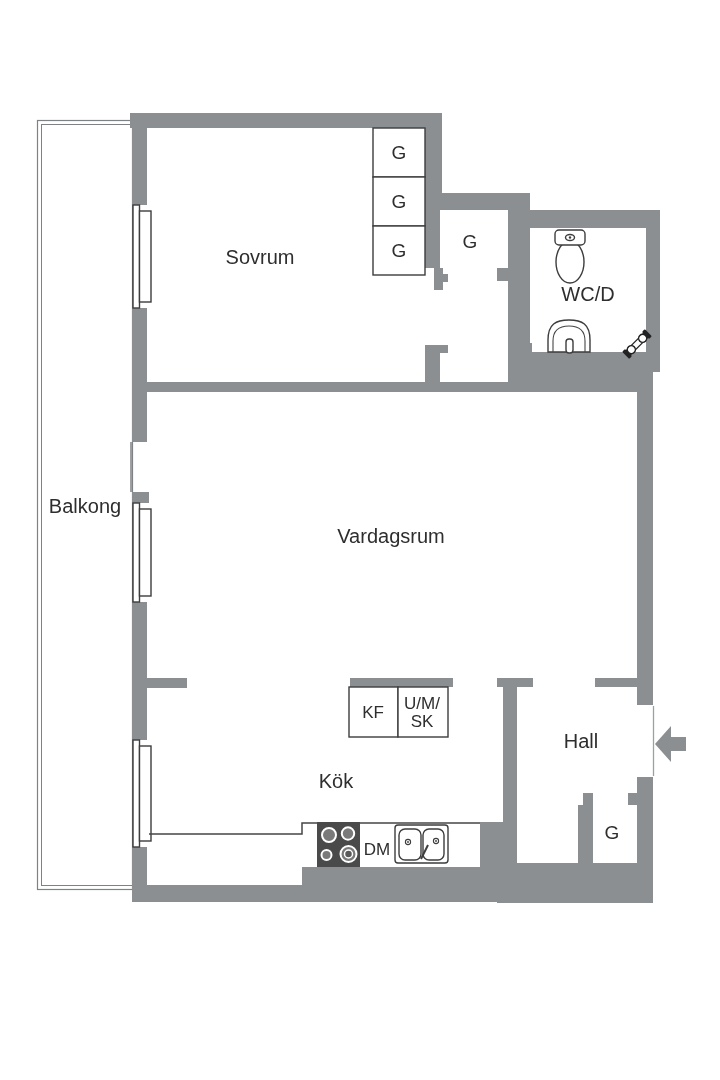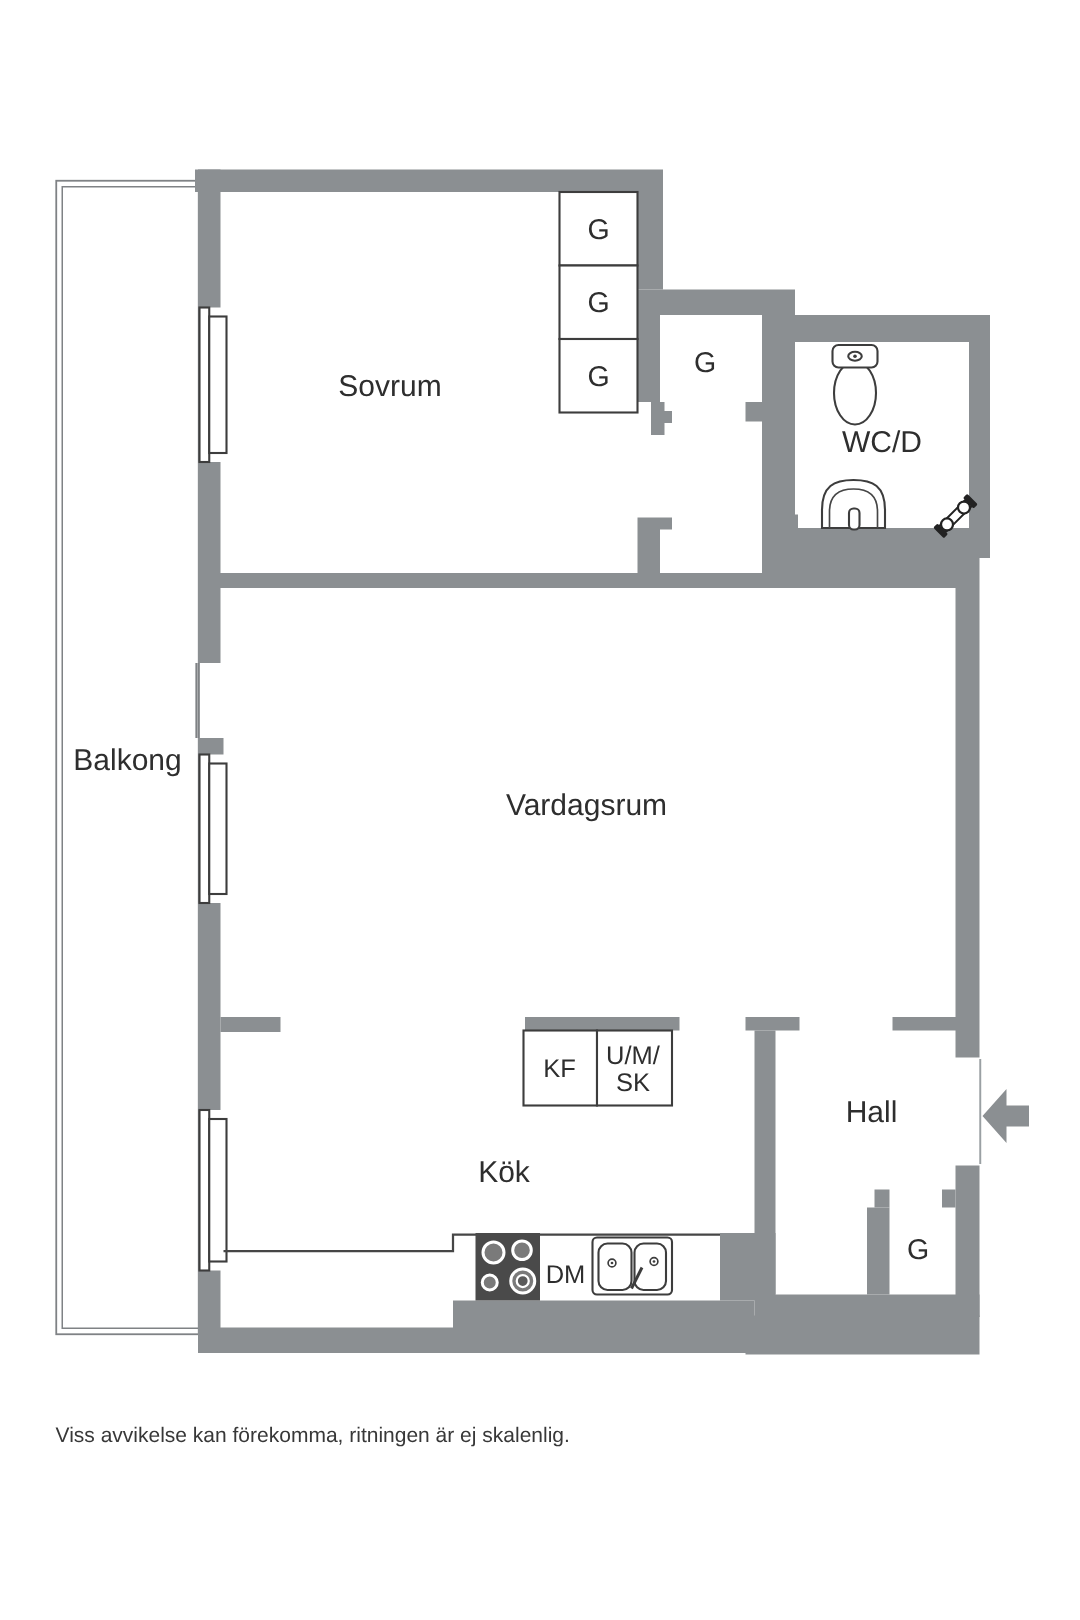--- a/index.html
+++ b/index.html
@@ -148,14 +148,13 @@
     <text class="g-label" x="399" y="257">G</text>
     <text class="g-label" x="470" y="248">G</text>
     <text class="g-label" x="612" y="839">G</text>
     <text class="small-label" x="373" y="718">KF</text>
     <text class="small-label" x="422" y="709">U/M/</text>
     <text class="small-label" x="422" y="727">SK</text>
     <text class="small-label" x="377" y="855">DM</text>
   </g>
 </svg>
 
-<div class="disclaimer">Viss avvikelse kan förekomma, ritningen är ej skalenlig.</div>
 </div>
 
 </body></html>

